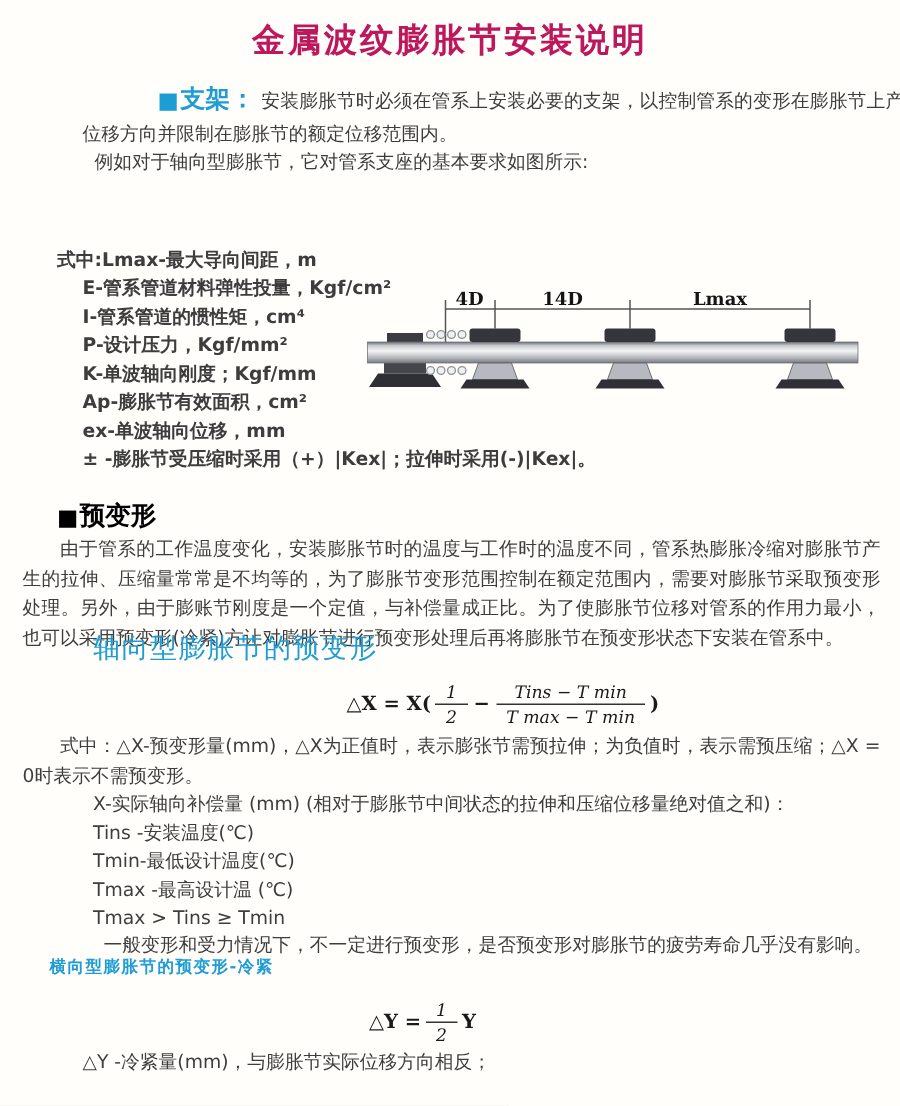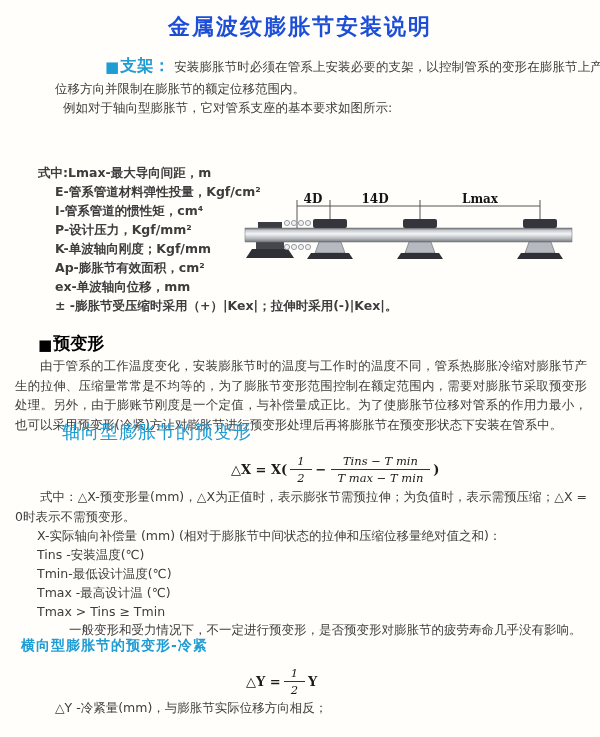--- a/index.html
+++ b/index.html
@@ -9,21 +9,21 @@
     width:600px;height:737px;
     background:#fffefa;
     margin:0 auto;
     overflow:hidden;
     font-family:"DejaVu Sans",sans-serif;
     color:#3d3d3d;
   }
   .abs{position:absolute;}
   .page-title{
     top:12px;left:0;width:600px;text-align:center;
-    font-size:22px;font-weight:700;letter-spacing:2px;color:#1d4ed8;
+    font-size:22px;font-weight:700;letter-spacing:2px;color:#be185d;
   }
   .body-text{font-size:12.5px;line-height:22px;}
   .sec-heading-inline{font-size:16.5px;font-weight:700;color:#1e9cd4;}
   .bullet{font-size:15px;margin-right:1px;position:relative;top:1px;}
   #p1{top:55px;left:15px;width:573px;text-indent:50px;text-align:justify;margin-left:40px;}
   #p1b{top:100px;left:63px;font-size:12.5px;}
   
   .formula{
     display:flex;align-items:center;
     font-family:"DejaVu Serif",serif;color:#1a1a1a;font-size:13px;
@@ -40,23 +40,23 @@
   #f2{top:454px;left:228px;}
   #f3{top:666px;left:243px;}
   
   .def-list{font-size:12.5px;line-height:19px;}
   #defs1{top:163px;left:38px;font-weight:bold;}
   .def-line.indent{padding-left:17px;}
   #h2{top:332px;left:38px;font-size:17px;font-weight:700;color:#000000;}
   #p2{top:356px;left:15px;width:572px;font-size:12.5px;line-height:19.6px;text-indent:25px;text-align:justify;}
   #h3{top:420px;left:62px;font-size:18px;color:#1e9cd4;letter-spacing:1px;}
   #p3{top:487px;left:15px;width:572px;font-size:12.5px;line-height:19.5px;text-indent:25px;text-align:justify;}
-  #defs2{top:526px;left:37px;}
+  #defs2{top:526px;left:62px;}
   #note1{top:622px;left:53px;font-size:12.5px;margin-left:16px;}
-  #h4{top:637px;left:21px;font-size:14px;font-weight:700;color:#1e9cd4;letter-spacing:1px;}
+  #h4{top:637px;left:33px;font-size:11px;font-weight:700;color:#1e9cd4;letter-spacing:1px;}
   #note2{top:700px;left:55px;font-size:12.5px;}
   
   #diagram{top:192px;left:240px;}
   .dim-label{font-family:"DejaVu Serif",serif;font-weight:700;font-size:12px;fill:#141414;}
 </style>
 </head>
 <body>
 
 <div class="page">
 

